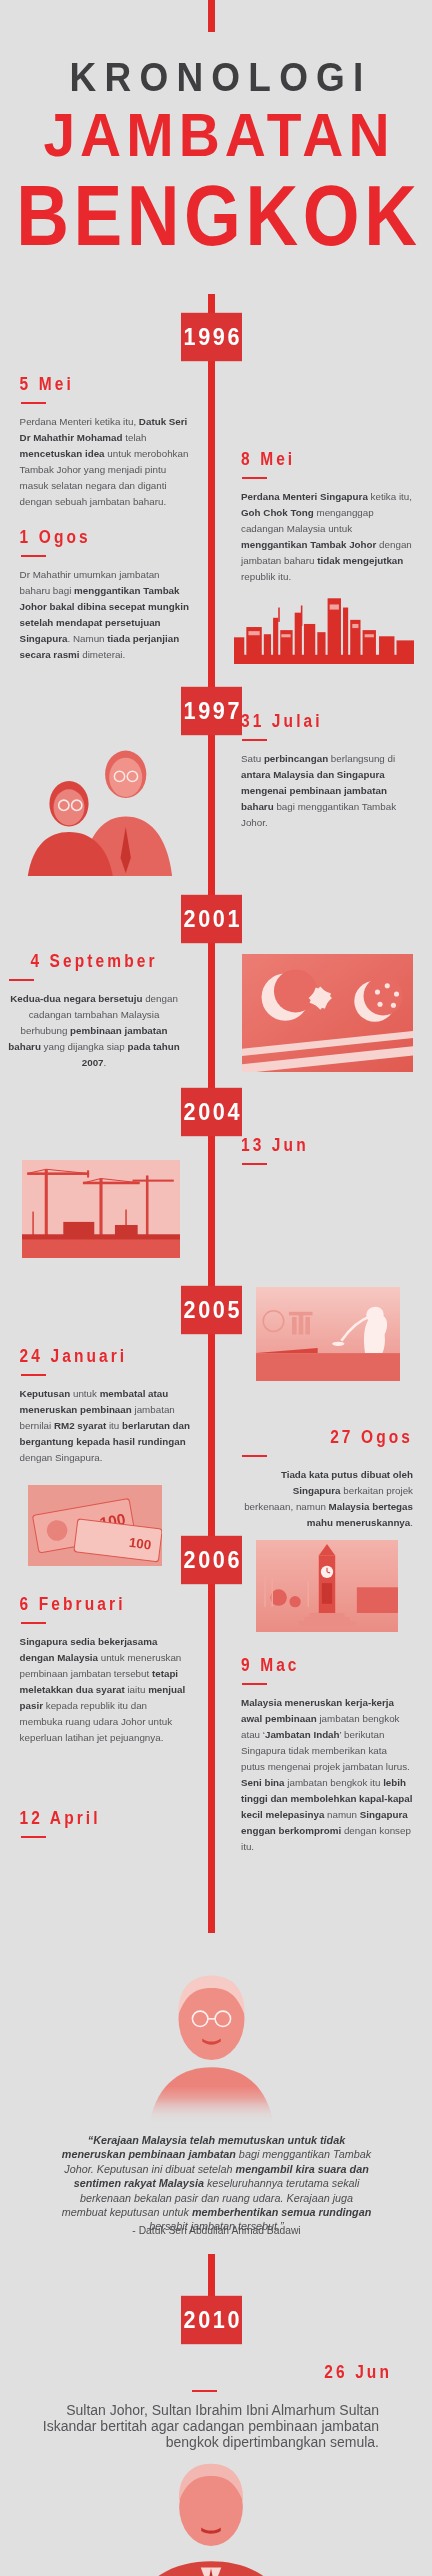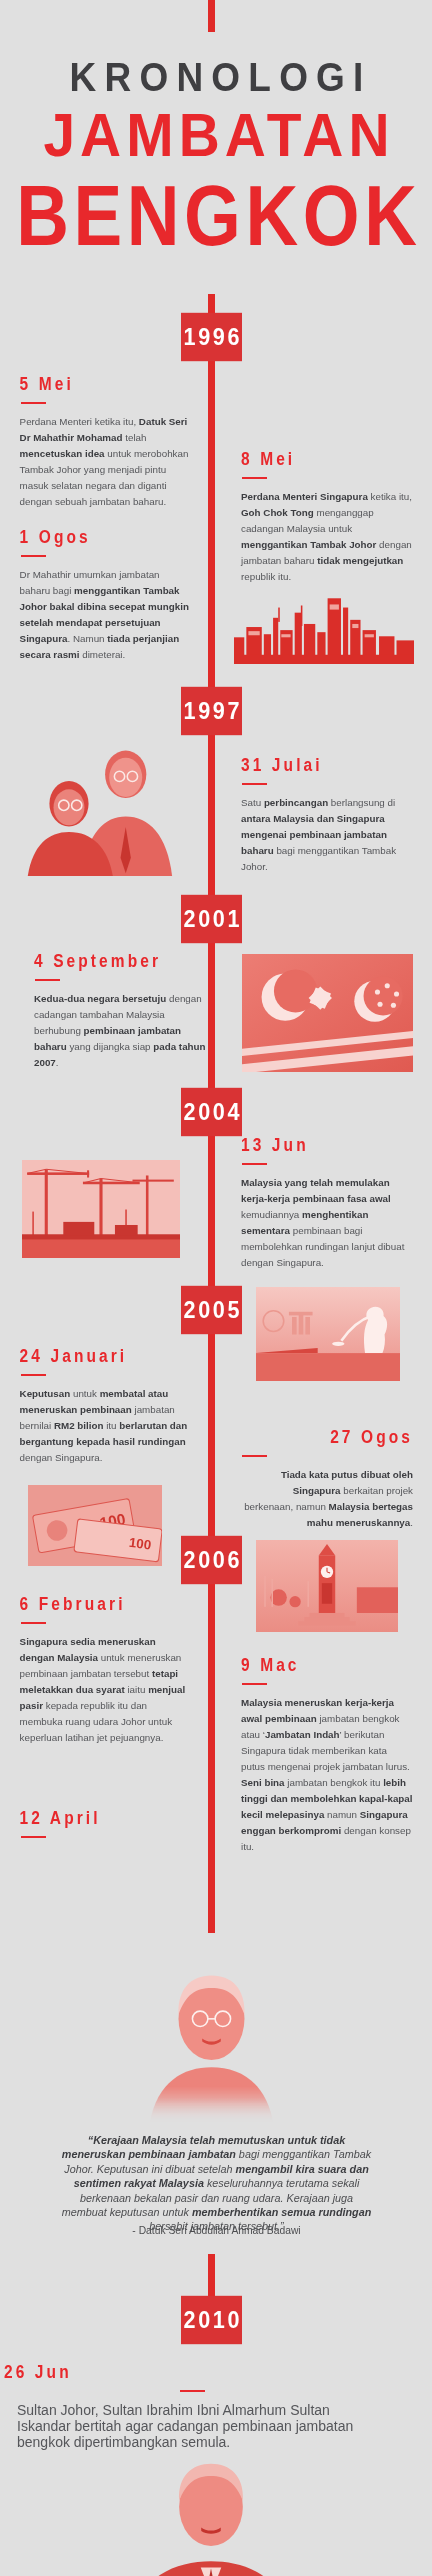--- a/index.html
+++ b/index.html
@@ -19,21 +19,21 @@
       font-size:58px;letter-spacing:5.2px;text-indent:5.2px;transform:scale(.98,1.06);transform-origin:center top;}
   .t2{left:0;width:433px;text-align:center;color:#e8282c;font-weight:700;
       font-size:73px;letter-spacing:4.6px;text-indent:4.6px;transform:scale(1,1.18);transform-origin:center top;}
   
   .event{width:172px;}
   .event h3{margin:0;color:#e8282c;font-size:15.5px;font-weight:700;letter-spacing:3.1px;
             transform:scaleY(1.18);transform-origin:left bottom;white-space:nowrap;}
   .rule{width:25px;height:2.1px;background:#e8282c;margin:7.2px 0 9.3px 1px;}
   .body{margin:0;font-size:9.8px;line-height:16px;color:#55565a;}
   .rb{font-weight:700;color:#3c3d41;}
-  .center-ev{left:4px;width:376px;text-align:left;}
+  .center-ev{left:16px;width:376px;text-align:right;}
   .center-ev h3{display:inline-block;margin:0;color:#e8282c;font-size:15.5px;font-weight:700;
                 letter-spacing:3.1px;transform:scaleY(1.18);transform-origin:center bottom;white-space:nowrap;}
   .center-ev .rule{margin:7.2px auto 9.3px auto;}
   .center-ev .body{width:350px;margin:0 auto;font-size:14px;}
   
   .quote{text-align:center;font-style:italic;font-size:10.8px;line-height:14.4px;color:#4c4d50;}
   .attr{left:0;width:433px;text-align:center;font-size:10.3px;color:#4c4d50;}
   .photo{overflow:hidden;}
   .photo svg{display:block;width:100%;height:100%;}
   .fade{-webkit-mask-image:linear-gradient(#000 78%,transparent 100%);
@@ -121,27 +121,27 @@
       </g>
       <ellipse cx="95" cy="142" rx="30" ry="35" fill="#ea837b"></ellipse>
       <g stroke="#fbe9e6" stroke-width="3" fill="none">
         <circle cx="85" cy="138" r="10"></circle>
           <circle cx="110" cy="138" r="10"></circle>
         <circle cx="193" cy="82" r="10"></circle>
           <circle cx="218" cy="82" r="10"></circle>
       </g>
     </svg>
   </div>
-  <div class="abs event" style="left:241px;top:758px;">
+  <div class="abs event" style="left:241px;top:714px;">
     <h3>31 Julai</h3>
     <div class="rule"></div>
     <p class="body">Satu <b class="rb">perbincangan</b> berlangsung di <b class="rb">antara Malaysia dan Singapura mengenai pembinaan jambatan baharu</b> bagi menggantikan Tambak Johor.</p>
   </div>
 
-  <div class="abs event" style="left:34px;top:954px;">
+  <div class="abs event" style="left:8px;top:954px;text-align:center;">
     <h3>4 September</h3>
     <div class="rule"></div>
     <p class="body"><b class="rb">Kedua-dua negara bersetuju</b> dengan cadangan tambahan Malaysia berhubung <b class="rb">pembinaan jambatan baharu</b> yang dijangka siap <b class="rb">pada tahun 2007</b>.</p>
   </div>
   <div class="abs photo" style="left:242px;top:954px;width:171px;height:118px;">
     <svg viewBox="0 0 332 230" preserveAspectRatio="none">
       <defs>
           <linearGradient id="gf" x1="0" y1="0" x2="1" y2="1">
         <stop offset="0" stop-color="#ec7d74"></stop>
             <stop offset="1" stop-color="#e05a51"></stop>
@@ -195,21 +195,20 @@
       <g fill="#c93630">
         <rect x="0" y="144" width="306" height="10"></rect>
           <rect x="80" y="120" width="60" height="26"></rect>
         <rect x="180" y="126" width="44" height="20"></rect>
       </g>
     </svg>
   </div>
   <div class="abs event" style="left:241px;top:1138px;">
     <h3>13 Jun</h3>
     <div class="rule"></div>
-    <p class="body"><b class="rb">Malaysia yang telah memulakan kerja-kerja pembinaan fasa awal</b> kemudiannya <b class="rb">menghentikan sementara</b> pembinaan bagi membolehkan rundingan lanjut dibuat dengan Singapura.</p>
   </div>
 
   <div class="abs photo" style="left:256px;top:1287px;width:144px;height:94px;">
     <svg viewBox="0 0 280 182" preserveAspectRatio="none">
       <defs>
           <linearGradient id="gm" x1="0" y1="0" x2="0" y2="1">
         <stop offset="0" stop-color="#f6c8c2"></stop>
             <stop offset="1" stop-color="#eb9189"></stop>
           </linearGradient>
         </defs>
@@ -226,21 +225,21 @@
       <g fill="#fdeeeb">
         <path d="M212 128 C208 100 210 78 218 64 C212 56 214 44 224 40 C238 34 250 44 248 56 C258 64 256 80 250 92 C252 104 250 118 246 128 Z"></path>
         <ellipse cx="160" cy="110" rx="12" ry="4"></ellipse>
       </g>
       <path d="M224 56 C200 64 180 84 166 104" stroke="#fdeeeb" stroke-width="5" fill="none"></path>
     </svg>
   </div>
   <div class="abs event" style="left:19.6px;top:1349px;">
     <h3>24 Januari</h3>
     <div class="rule"></div>
-    <p class="body"><b class="rb">Keputusan</b> untuk <b class="rb">membatal atau meneruskan pembinaan</b> jambatan bernilai <b class="rb">RM2 bilion</b> itu <b class="rb">berlarutan dan bergantung kepada hasil rundingan</b> dengan Singapura.</p>
+    <p class="body"><b class="rb">Keputusan</b> untuk <b class="rb">membatal atau meneruskan pembinaan</b> jambatan bernilai <b class="rb">RM2 syarat</b> itu <b class="rb">berlarutan dan bergantung kepada hasil rundingan</b> dengan Singapura.</p>
   </div>
   <div class="abs event" style="left:241px;top:1430px;text-align:right;">
     <h3>27 Ogos</h3>
     <div class="rule"></div>
     <p class="body"><b class="rb">Tiada kata putus dibuat oleh Singapura</b> berkaitan projek berkenaan, namun <b class="rb">Malaysia bertegas mahu meneruskannya</b>.</p>
   </div>
 
   <div class="abs photo" style="left:28px;top:1485px;width:134px;height:81px;">
     <svg viewBox="0 0 260 157" preserveAspectRatio="none" font-family="Liberation Sans,sans-serif">
       <rect width="260" height="157" fill="#eb9a92"></rect>
@@ -287,21 +286,21 @@
       <g fill="#ea8d84">
         <rect x="104" y="142" width="68" height="8"></rect>
           <rect x="94" y="150" width="88" height="8"></rect>
           <rect x="82" y="158" width="112" height="8"></rect>
       </g>
     </svg>
   </div>
   <div class="abs event" style="left:19.6px;top:1597px;">
     <h3>6 Februari</h3>
     <div class="rule"></div>
-    <p class="body"><b class="rb">Singapura sedia meneruskan dengan Malaysia</b> untuk meneruskan pembinaan jambatan tersebut <b class="rb">tetapi meletakkan dua syarat</b> iaitu <b class="rb">menjual pasir</b> kepada republik itu dan membuka ruang udara Johor untuk keperluan latihan jet pejuangnya.</p>
+    <p class="body"><b class="rb">Singapura sedia bekerjasama dengan Malaysia</b> untuk meneruskan pembinaan jambatan tersebut <b class="rb">tetapi meletakkan dua syarat</b> iaitu <b class="rb">menjual pasir</b> kepada republik itu dan membuka ruang udara Johor untuk keperluan latihan jet pejuangnya.</p>
   </div>
   <div class="abs event" style="left:241px;top:1658px;">
     <h3>9 Mac</h3>
     <div class="rule"></div>
     <p class="body"><b class="rb">Malaysia meneruskan kerja-kerja awal pembinaan</b> jambatan bengkok atau ‘<b class="rb">Jambatan Indah</b>’ berikutan Singapura tidak memberikan kata putus mengenai projek jambatan lurus. <b class="rb">Seni bina</b> jambatan bengkok itu <b class="rb">lebih tinggi dan membolehkan kapal-kapal kecil melepasinya</b> namun <b class="rb">Singapura enggan berkompromi</b> dengan konsep itu.</p>
   </div>
   <div class="abs event" style="left:19.6px;top:1811px;">
     <h3>12 April</h3>
     <div class="rule"></div>
   </div>

